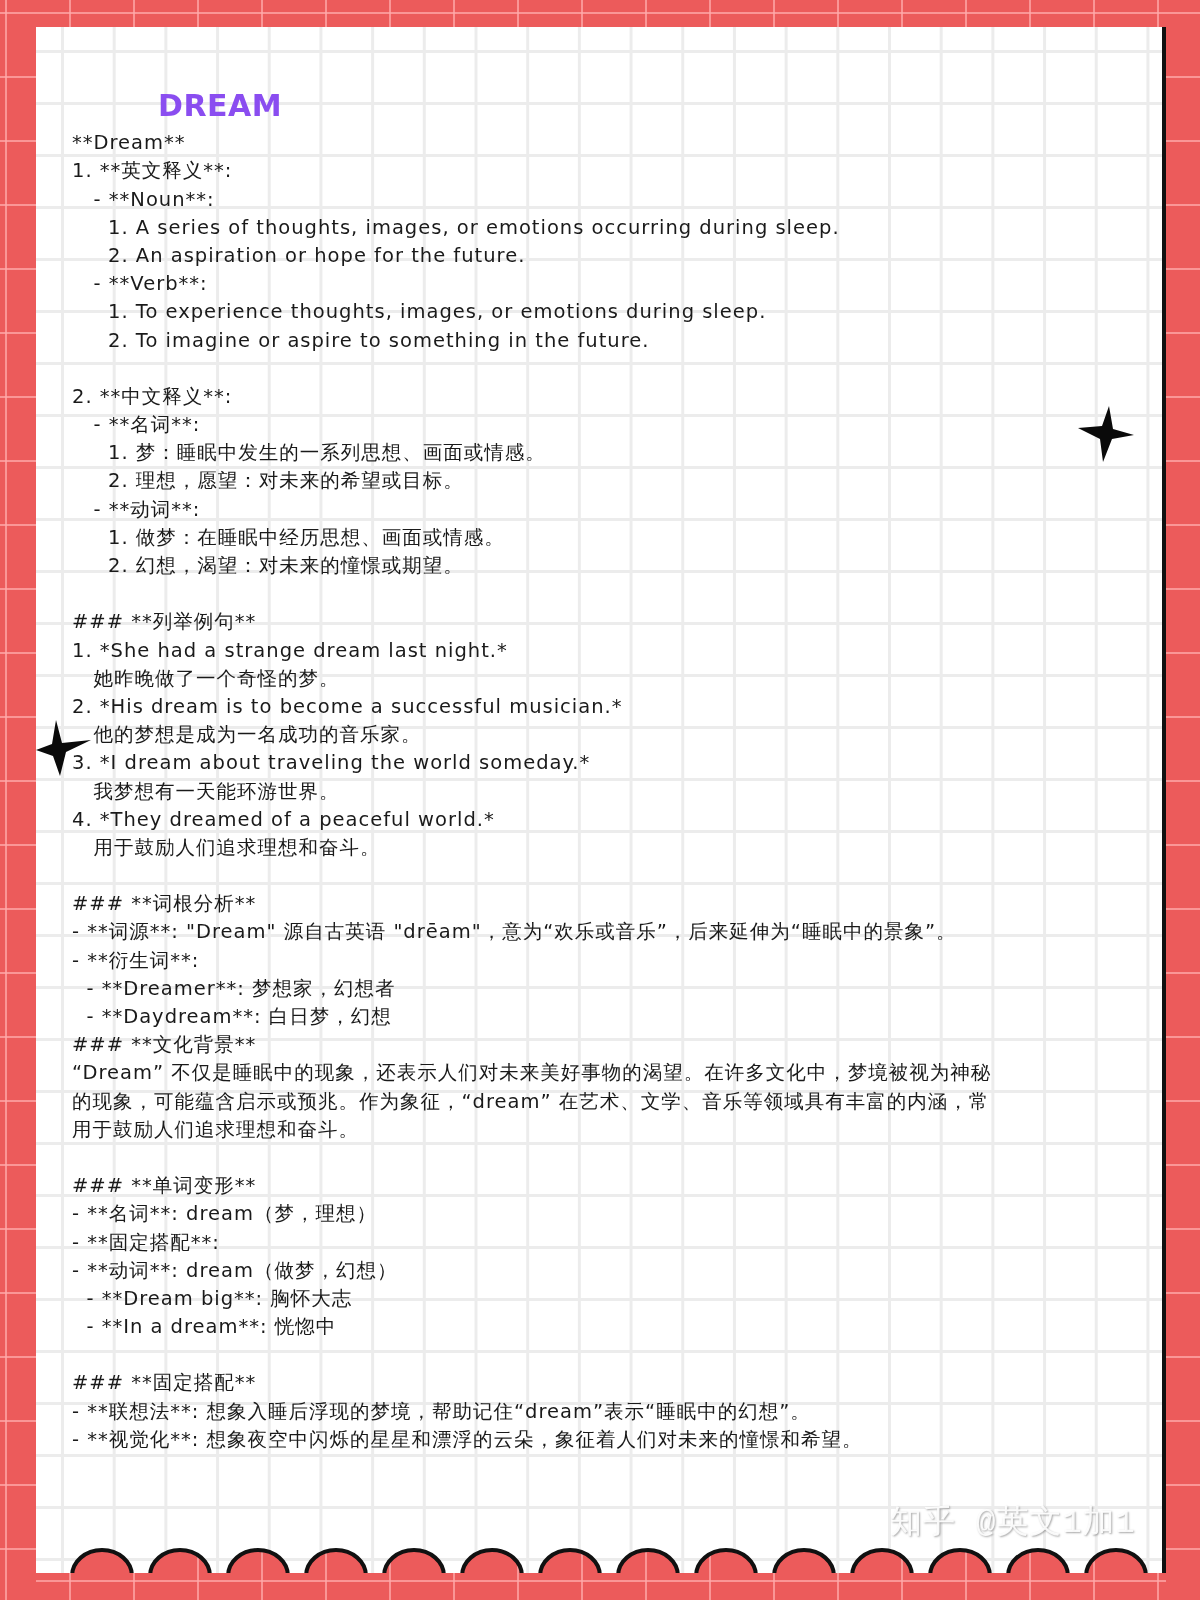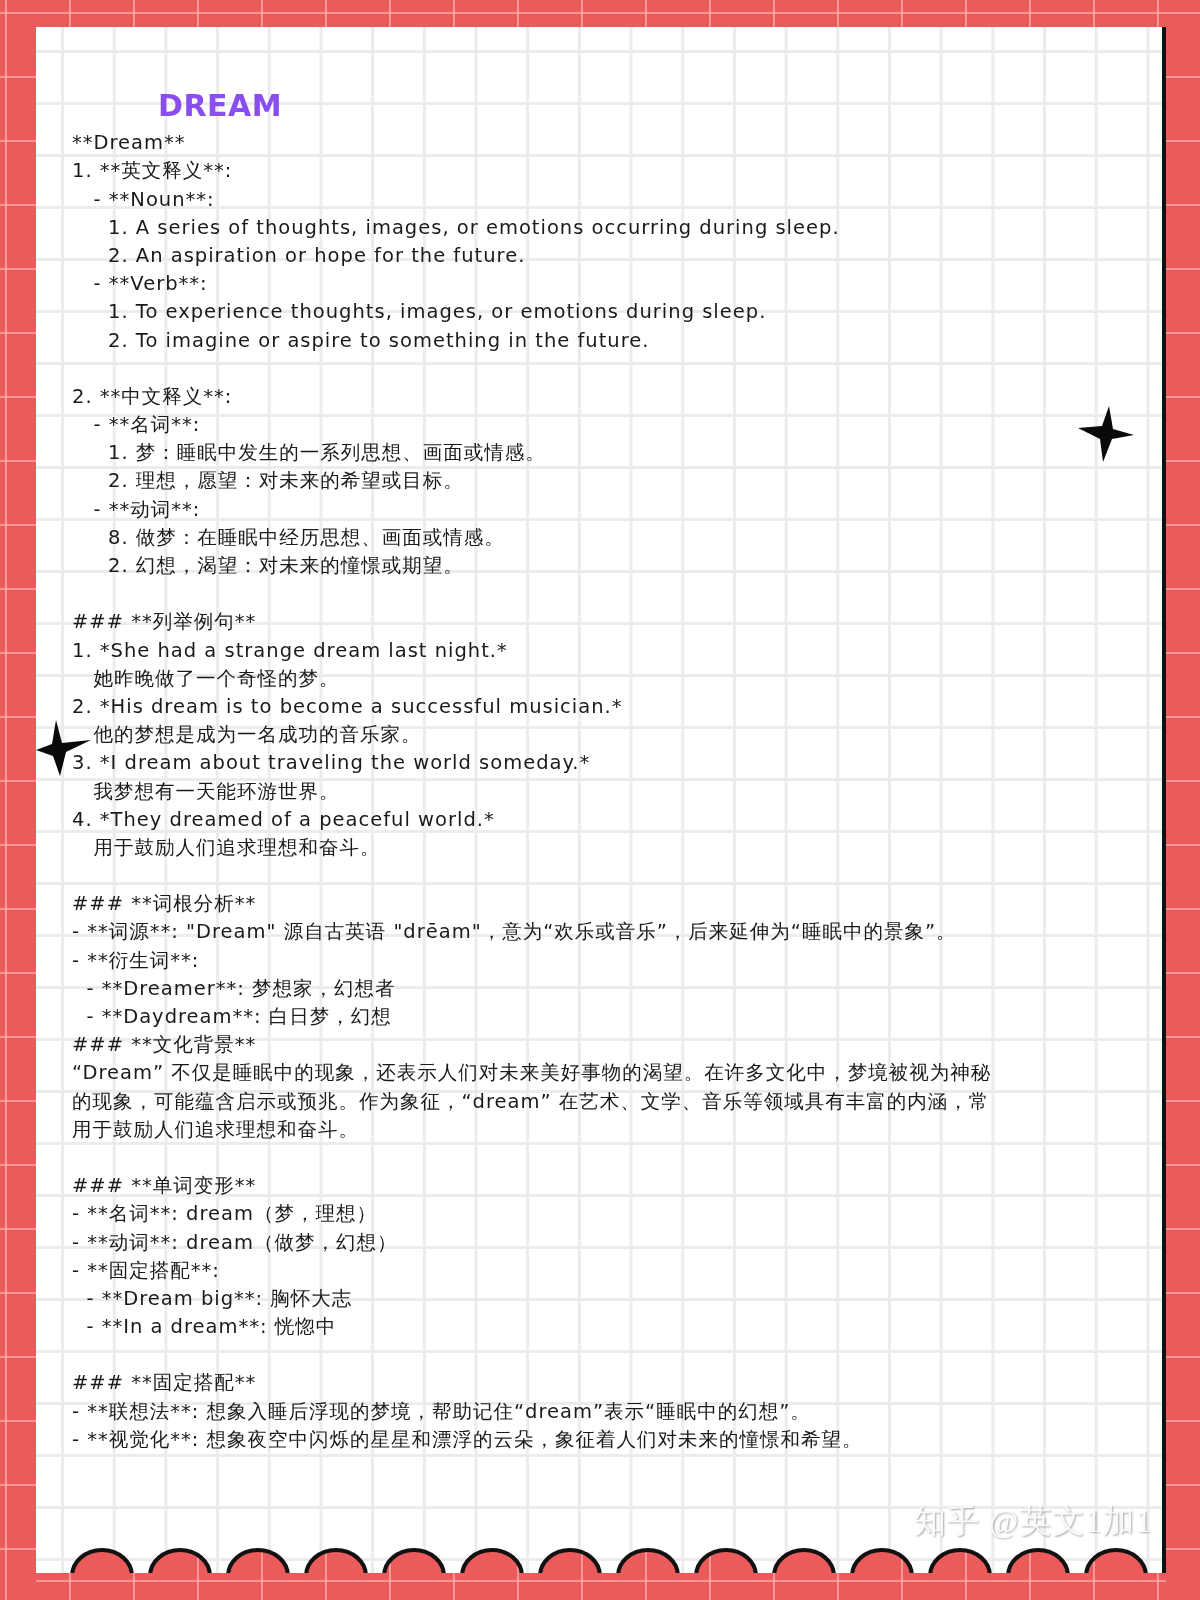--- a/index.html
+++ b/index.html
@@ -32,22 +32,22 @@
   .content {
     position:absolute; left:72px; top:101px; width:1050px;
     font-family:"DejaVu Sans", sans-serif;
     font-size:19.5px; line-height:28.2px; color:#1a1a1a;
     letter-spacing:1px;
   }
   .line { white-space:pre; height:28.2px; }
   .star { position:absolute; }
   .watermark {
     position:absolute; left:890px; top:1500px; font-size:32px;
-    color:rgba(255,255,255,0.9); font-family:Liberation Serif, serif;
-    text-shadow:1px 1px 2px rgba(0,0,0,0.35); letter-spacing:1px;margin-left:24px;
+    color:rgba(255,255,255,0.9); font-family:Liberation Mono, monospace;
+    text-shadow:1px 1px 2px rgba(0,0,0,0.35); letter-spacing:1px;
   }
 </style>
 </head>
 <body>
 
 <div class="paper"></div>
 
 <svg class="scallops" viewBox="0 0 1130 60" width="1130" height="60">
   <defs>
     <pattern id="pinkgrid" width="64" height="64" patternUnits="userSpaceOnUse" x="-31" y="-24">
@@ -71,21 +71,21 @@
     <div class="line">     2. An aspiration or hope for the future.</div>
     <div class="line">   - **Verb**:</div>
     <div class="line">     1. To experience thoughts, images, or emotions during sleep.</div>
     <div class="line">     2. To imagine or aspire to something in the future.</div>
     <div class="line"></div>
     <div class="line">2. **中文释义**:</div>
     <div class="line">   - **名词**:</div>
     <div class="line">     1. 梦：睡眠中发生的一系列思想、画面或情感。</div>
     <div class="line">     2. 理想，愿望：对未来的希望或目标。</div>
     <div class="line">   - **动词**:</div>
-    <div class="line">     8. 做梦：在睡眠中经历思想、画面或情感。</div>
+    <div class="line">     1. 做梦：在睡眠中经历思想、画面或情感。</div>
     <div class="line">     2. 幻想，渴望：对未来的憧憬或期望。</div>
     <div class="line"></div>
     <div class="line">### **列举例句**</div>
     <div class="line">1. *She had a strange dream last night.*</div>
     <div class="line">   她昨晚做了一个奇怪的梦。</div>
     <div class="line">2. *His dream is to become a successful musician.*</div>
     <div class="line">   他的梦想是成为一名成功的音乐家。</div>
     <div class="line">3. *I dream about traveling the world someday.*</div>
     <div class="line">   我梦想有一天能环游世界。</div>
     <div class="line">4. *They dreamed of a peaceful world.*</div>
@@ -96,22 +96,22 @@
     <div class="line">- **衍生词**:</div>
     <div class="line">  - **Dreamer**: 梦想家，幻想者</div>
     <div class="line">  - **Daydream**: 白日梦，幻想</div>
     <div class="line">### **文化背景**</div>
     <div class="line">“Dream” 不仅是睡眠中的现象，还表示人们对未来美好事物的渴望。在许多文化中，梦境被视为神秘</div>
     <div class="line">的现象，可能蕴含启示或预兆。作为象征，“dream” 在艺术、文学、音乐等领域具有丰富的内涵，常</div>
     <div class="line">用于鼓励人们追求理想和奋斗。</div>
     <div class="line"></div>
     <div class="line">### **单词变形**</div>
     <div class="line">- **名词**: dream（梦，理想）</div>
+    <div class="line">- **固定搭配**:</div>
     <div class="line">- **动词**: dream（做梦，幻想）</div>
-    <div class="line">- **固定搭配**:</div>
     <div class="line">  - **Dream big**: 胸怀大志</div>
     <div class="line">  - **In a dream**: 恍惚中</div>
     <div class="line"></div>
     <div class="line">### **固定搭配**</div>
     <div class="line">- **联想法**: 想象入睡后浮现的梦境，帮助记住“dream”表示“睡眠中的幻想”。</div>
     <div class="line">- **视觉化**: 想象夜空中闪烁的星星和漂浮的云朵，象征着人们对未来的憧憬和希望。</div>
   </div>
 
 <svg class="star" style="left:1076px;top:404px" width="60" height="60" viewBox="0 0 60 60">
   <path d="M33 2 L37 25 L58 31 L36 35 L27 58 L24 35 L2 24 L26 22 Z" fill="#0a0a0a"></path>

